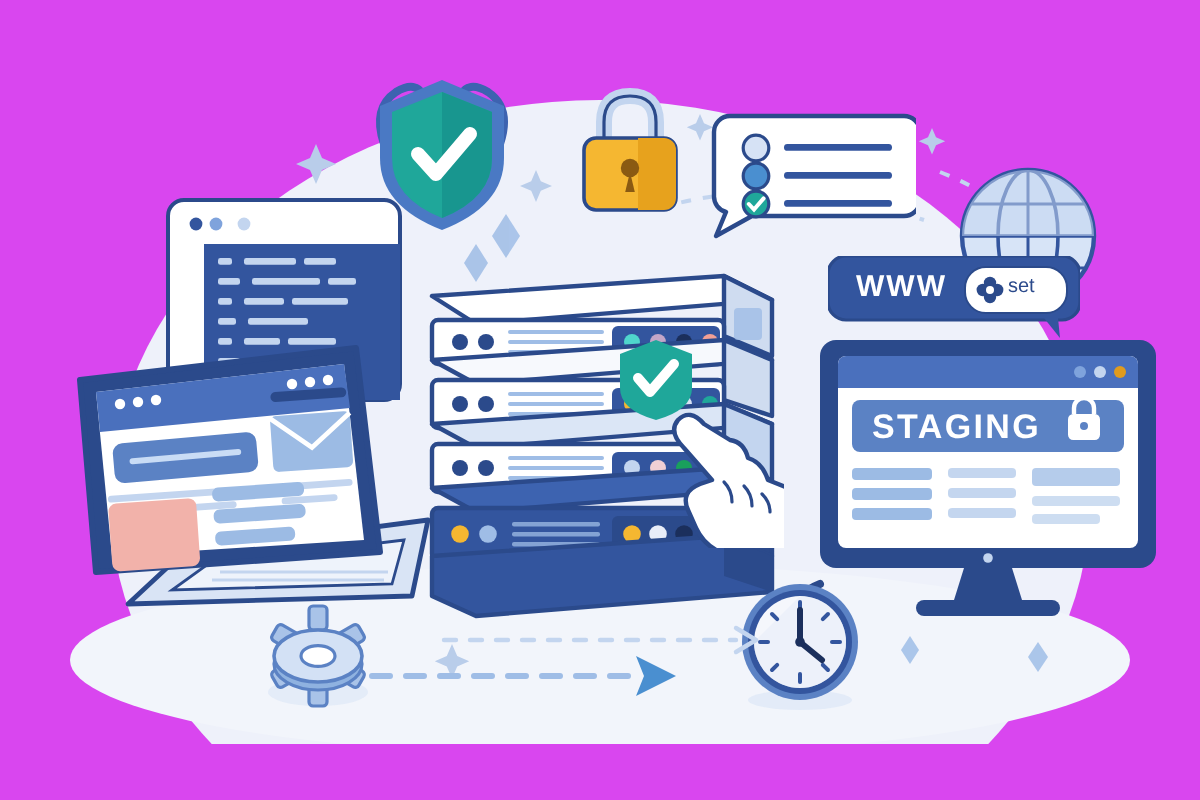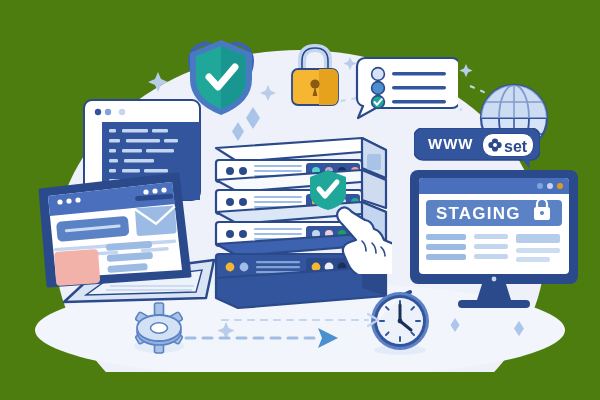--- a/index.html
+++ b/index.html
@@ -1,18 +1,18 @@
 <!DOCTYPE html>
 <html><head>
 <meta charset="utf-8">
 <style>
   html,body{margin:0;padding:0;background:#ffffff;}
   body{width:600px;height:400px;overflow:hidden;
        font-family:"Liberation Sans","DejaVu Sans",sans-serif;}
-  #scene{position:relative;width:600px;height:400px;background:#4d7c0f;}
+  #scene{position:relative;width:600px;height:400px;background:#d946ef;}
   .abs{position:absolute;}
   svg{display:block;}
   .badge-text{font-weight:bold;letter-spacing:1px;}
 </style>
 </head>
 <body>
 
 <div id="scene">
 
   <svg class="abs" style="left:0;top:0" width="600" height="400">
@@ -104,21 +104,21 @@
     <div class="abs" style="left:68px;top:5px;width:50px;height:22px;background:#ffffff;border:1.4px solid #2b4a8b;border-radius:11px;">
       <svg class="abs" style="left:5px;top:4px" width="14" height="14">
         <g fill="#2b4a8b">
           <circle cx="7" cy="3.5" r="3.1"></circle>
             <circle cx="10.6" cy="7" r="3.1"></circle>
           <circle cx="7" cy="10.5" r="3.1"></circle>
             <circle cx="3.4" cy="7" r="3.1"></circle>
         </g>
         <circle cx="7" cy="7" r="2" fill="#ffffff"></circle>
       </svg>
-      <span class="abs" style="left:21px;top:4px;font-size:16px;font-weight:bold;color:#2b4a8b;">set</span>
+      <span class="abs" style="left:21px;top:4px;font-size:10px;font-weight:normal;color:#2b4a8b;">set</span>
     </div>
   </div>
 
   <svg class="abs" style="left:82px;top:98px" width="122" height="110">
     <rect x="2" y="2" width="116" height="100" rx="8" fill="#ffffff" stroke="#2b4a8b" stroke-width="2"></rect>
     <circle cx="16" cy="14" r="3.2" fill="#33559e"></circle>
     <circle cx="26" cy="14" r="3.2" fill="#7fa3dc"></circle>
     <circle cx="40" cy="14" r="3.2" fill="#c3d5ef"></circle>
     <rect x="20" y="24" width="98" height="78" fill="#33559e"></rect>
     <g fill="#c3d5ef">

